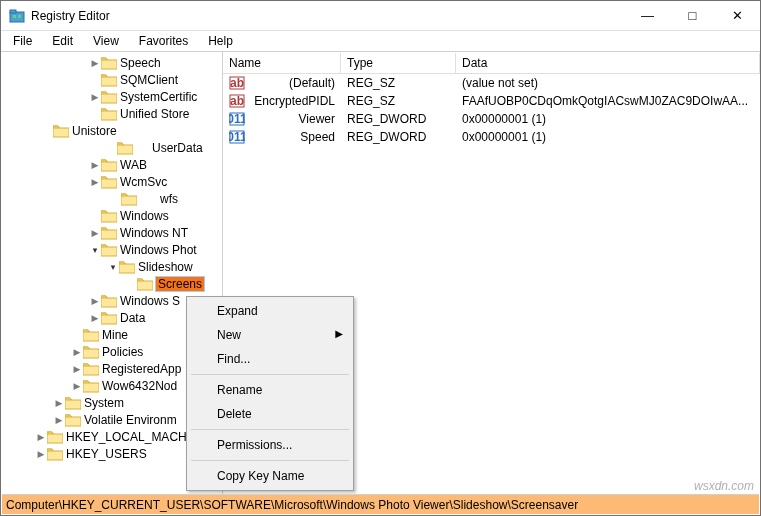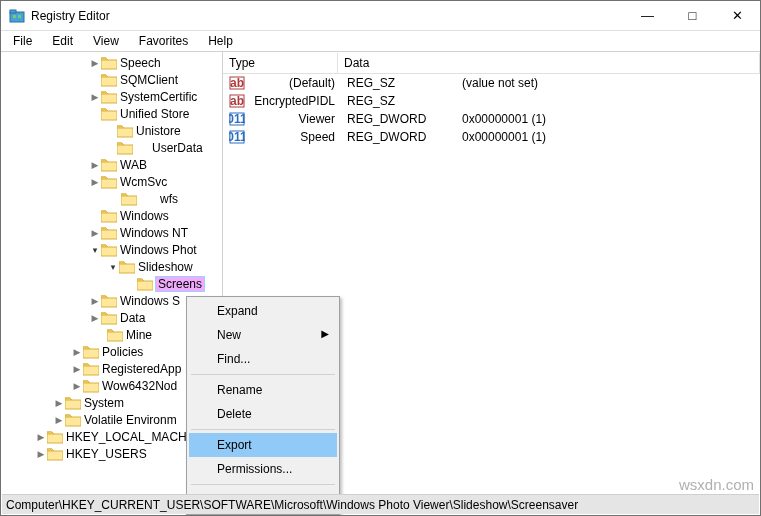--- a/index.html
+++ b/index.html
@@ -12,36 +12,36 @@
   .menubar { height: 20px; display: flex; align-items: center; padding: 0 4px; gap: 4px; }
   .menubar span { padding: 2px 8px; }
   .client { display: flex; height: 444px; border-top: 1px solid #d0d0d0; }
   .treepane { width: 222px; border-right: 1px solid #d0d0d0; overflow: hidden; position: relative; padding-top: 2px; }
   .listpane { flex: 1; overflow: hidden; }
   .tree-row { display: flex; align-items: center; height: 17px; white-space: nowrap; }
   .expander { width: 12px; display: inline-flex; justify-content: center; color: #5a5a5a; font-size: 9px; }
   .folder { width: 16px; height: 14px; margin-right: 3px; display:inline-block; }
   .folder svg { width:16px; height:14px; display:block; }
   .tree-label { }
-  .sel { background: #f0abfc; outline: 1px solid #99d1ff; padding: 0 2px; }
+  .sel { background: #f97316; outline: 1px solid #99d1ff; padding: 0 2px; }
   .list-header { display: flex; border-bottom: 1px solid #e0e0e0; height: 22px; align-items: center; }
   .list-header div { padding: 3px 6px; border-right: 1px solid #e0e0e0; }
   .col-name { width: 118px; }
   .col-type { width: 115px; }
   .col-data { flex: 1; }
   .list-row { display: flex; height: 18px; align-items: center; }
   .list-row .cell { padding: 0 6px; overflow: hidden; text-overflow: ellipsis; white-space: nowrap; justify-content: space-between; }
   .val-icon { width: 16px; height: 16px; margin-right: 4px; display:inline-flex; align-items:center; justify-content:center; }
-  .ctxmenu { position: absolute; left: 185px; top: 295px; width: 154px; background: #f0f0f0; border: 1px solid #a0a0a0; box-shadow: 2px 2px 3px rgba(0,0,0,0.25); padding: 2px; }
+  .ctxmenu { position: absolute; left: 185px; top: 295px; width: 168px; background: #f0f0f0; border: 1px solid #a0a0a0; box-shadow: 2px 2px 3px rgba(0,0,0,0.25); padding: 2px; }
   .ctxmenu .mi { padding: 5px 20px 5px 28px; position: relative; }
   .ctxmenu .mi.hi { background: #91c9f7; }
   .ctxmenu .sep { height: 1px; background: #d0d0d0; margin: 3px 2px; }
   .ctxmenu .arrow { position: absolute; right: 8px; top: 5px; font-size: 10px; }
-  .statusbar { position:absolute; left:1px; right:1px; bottom:1px; height:20px; border-top:1px solid #d0d0d0; padding:2px 4px; font-size:12px; background:#e5e5e5; display:flex; align-items:center;}
-  .watermark { position:absolute; right:6px; bottom:22px; font-size:15px; color:#b0b0b0; }
+  .statusbar { position:absolute; left:1px; right:1px; bottom:1px; height:20px; border-top:1px solid #d0d0d0; padding:2px 4px; font-size:12px; background:#fdba74; display:flex; align-items:center;}
+  .watermark { position:absolute; right:6px; bottom:22px; font-size:12px; color:#b0b0b0;font-style:italic; }
 </style>
 </head>
 <body>
 
 <div class="titlebar">
   <span class="appicon">
     <svg viewBox="0 0 16 16">
         <rect x="1" y="4" width="14" height="10" fill="#4aa0d8" stroke="#2a6fa0"></rect>
         <rect x="1" y="2" width="6" height="3" fill="#4aa0d8" stroke="#2a6fa0"></rect>
         <rect x="4" y="7" width="3" height="3" fill="#6fd06f"></rect>
@@ -99,21 +99,21 @@
       <div class="tree-row" style="padding-left: 88px;">
         <span class="expander"></span>
         <span class="folder">
           <svg viewBox="0 0 16 14">
             <path d="M0 2 L5 2 L7 4 L16 4 L16 13 L0 13 Z" fill="#ffe79c" stroke="#d8b13e"></path>
             <path d="M0 2 L5 2 L7 4 L0 4 Z" fill="#f7d36b" stroke="#d8b13e"></path>
           </svg>
         </span>
         <span class="tree-label">Unified Store</span>
       </div>
-      <div class="tree-row" style="padding-left: 104px;">
+      <div class="tree-row" style="padding-left: 40px;">
         <span class="expander"></span>
         <span class="folder">
           <svg viewBox="0 0 16 14">
             <path d="M0 2 L5 2 L7 4 L16 4 L16 13 L0 13 Z" fill="#ffe79c" stroke="#d8b13e"></path>
             <path d="M0 2 L5 2 L7 4 L0 4 Z" fill="#f7d36b" stroke="#d8b13e"></path>
           </svg>
         </span>
         <span class="tree-label">Unistore</span>
       </div>
       <div class="tree-row" style="padding-left: 88px; gap: 16px;">
@@ -219,21 +219,21 @@
       <div class="tree-row" style="padding-left: 88px;">
         <span class="expander" style="color: rgb(122, 122, 122);">▶</span>
         <span class="folder">
           <svg viewBox="0 0 16 14">
             <path d="M0 2 L5 2 L7 4 L16 4 L16 13 L0 13 Z" fill="#ffe79c" stroke="#d8b13e"></path>
             <path d="M0 2 L5 2 L7 4 L0 4 Z" fill="#f7d36b" stroke="#d8b13e"></path>
           </svg>
         </span>
         <span class="tree-label">Data</span>
       </div>
-      <div class="tree-row" style="padding-left: 70px; margin-left: 24px;">
+      <div class="tree-row" style="padding-left: 70px;">
         <span class="expander"></span>
         <span class="folder">
           <svg viewBox="0 0 16 14">
             <path d="M0 2 L5 2 L7 4 L16 4 L16 13 L0 13 Z" fill="#ffe79c" stroke="#d8b13e"></path>
             <path d="M0 2 L5 2 L7 4 L0 4 Z" fill="#f7d36b" stroke="#d8b13e"></path>
           </svg>
         </span>
         <span class="tree-label">Mine</span>
       </div>
       <div class="tree-row" style="padding-left: 70px;">
@@ -302,20 +302,21 @@
           <svg viewBox="0 0 16 14">
             <path d="M0 2 L5 2 L7 4 L16 4 L16 13 L0 13 Z" fill="#ffe79c" stroke="#d8b13e"></path>
             <path d="M0 2 L5 2 L7 4 L0 4 Z" fill="#f7d36b" stroke="#d8b13e"></path>
           </svg>
         </span>
         <span class="tree-label">HKEY_USERS</span>
       </div>
     </div>
   <div class="listpane">
     <div class="list-header">
+      <div class="col-name">Name</div>
       <div class="col-type">Type</div>
       <div class="col-data">Data</div>
     </div>
     <div id="listbody">
         <div class="list-row">
           <div class="cell col-name" style="display: flex; align-items: center;">
             <span class="val-icon">
               <svg viewBox="0 0 16 16">
                 <rect x="1" y="2" width="14" height="12" fill="#fff" stroke="#b03a3a"></rect>
                 <text x="8" y="12" text-anchor="middle" font-size="9" fill="#b03a3a" font-weight="bold">ab</text>
@@ -330,20 +331,21 @@
           <div class="cell col-name" style="display: flex; align-items: center;">
             <span class="val-icon">
               <svg viewBox="0 0 16 16">
                 <rect x="1" y="2" width="14" height="12" fill="#fff" stroke="#b03a3a"></rect>
                 <text x="8" y="12" text-anchor="middle" font-size="9" fill="#b03a3a" font-weight="bold">ab</text>
               </svg>
             </span>
             <span>EncryptedPIDL</span>
           </div>
           <div class="cell col-type">REG_SZ</div>
+          <div class="cell col-data">FAAfUOBP0CDqOmkQotgIACswMJ0ZAC9DOIwAA...</div>
         </div>
         <div class="list-row">
           <div class="cell col-name" style="display: flex; align-items: center;">
             <span class="val-icon">
               <svg viewBox="0 0 16 16">
                 <rect x="1" y="2" width="14" height="12" fill="#fff" stroke="#2a6fc0"></rect>
                 <text x="8" y="12" text-anchor="middle" font-size="8" fill="#2a6fc0" font-weight="bold">011</text>
               </svg>
             </span>
             <span>Viewer</span>
@@ -369,21 +371,20 @@
 </div>
 
 <div class="ctxmenu" id="ctxmenu">
     <div class="mi"><span>Expand</span></div>
     <div class="mi"><span>New</span><span class="arrow">▶</span></div>
     <div class="mi"><span>Find...</span></div>
     <div class="sep"></div>
     <div class="mi"><span>Rename</span></div>
     <div class="mi"><span>Delete</span></div>
     <div class="sep"></div>
-    <div class="mi hi"><span>Export</span></div>
     <div class="mi"><span>Permissions...</span></div>
     <div class="sep"></div>
     <div class="mi"><span>Copy Key Name</span></div>
   </div>
 
 <div class="statusbar">
   <span>Computer\HKEY_CURRENT_USER\SOFTWARE\Microsoft\Windows Photo Viewer\Slideshow\Screensaver</span>
 </div>
 <div class="watermark">wsxdn.com</div>
 

